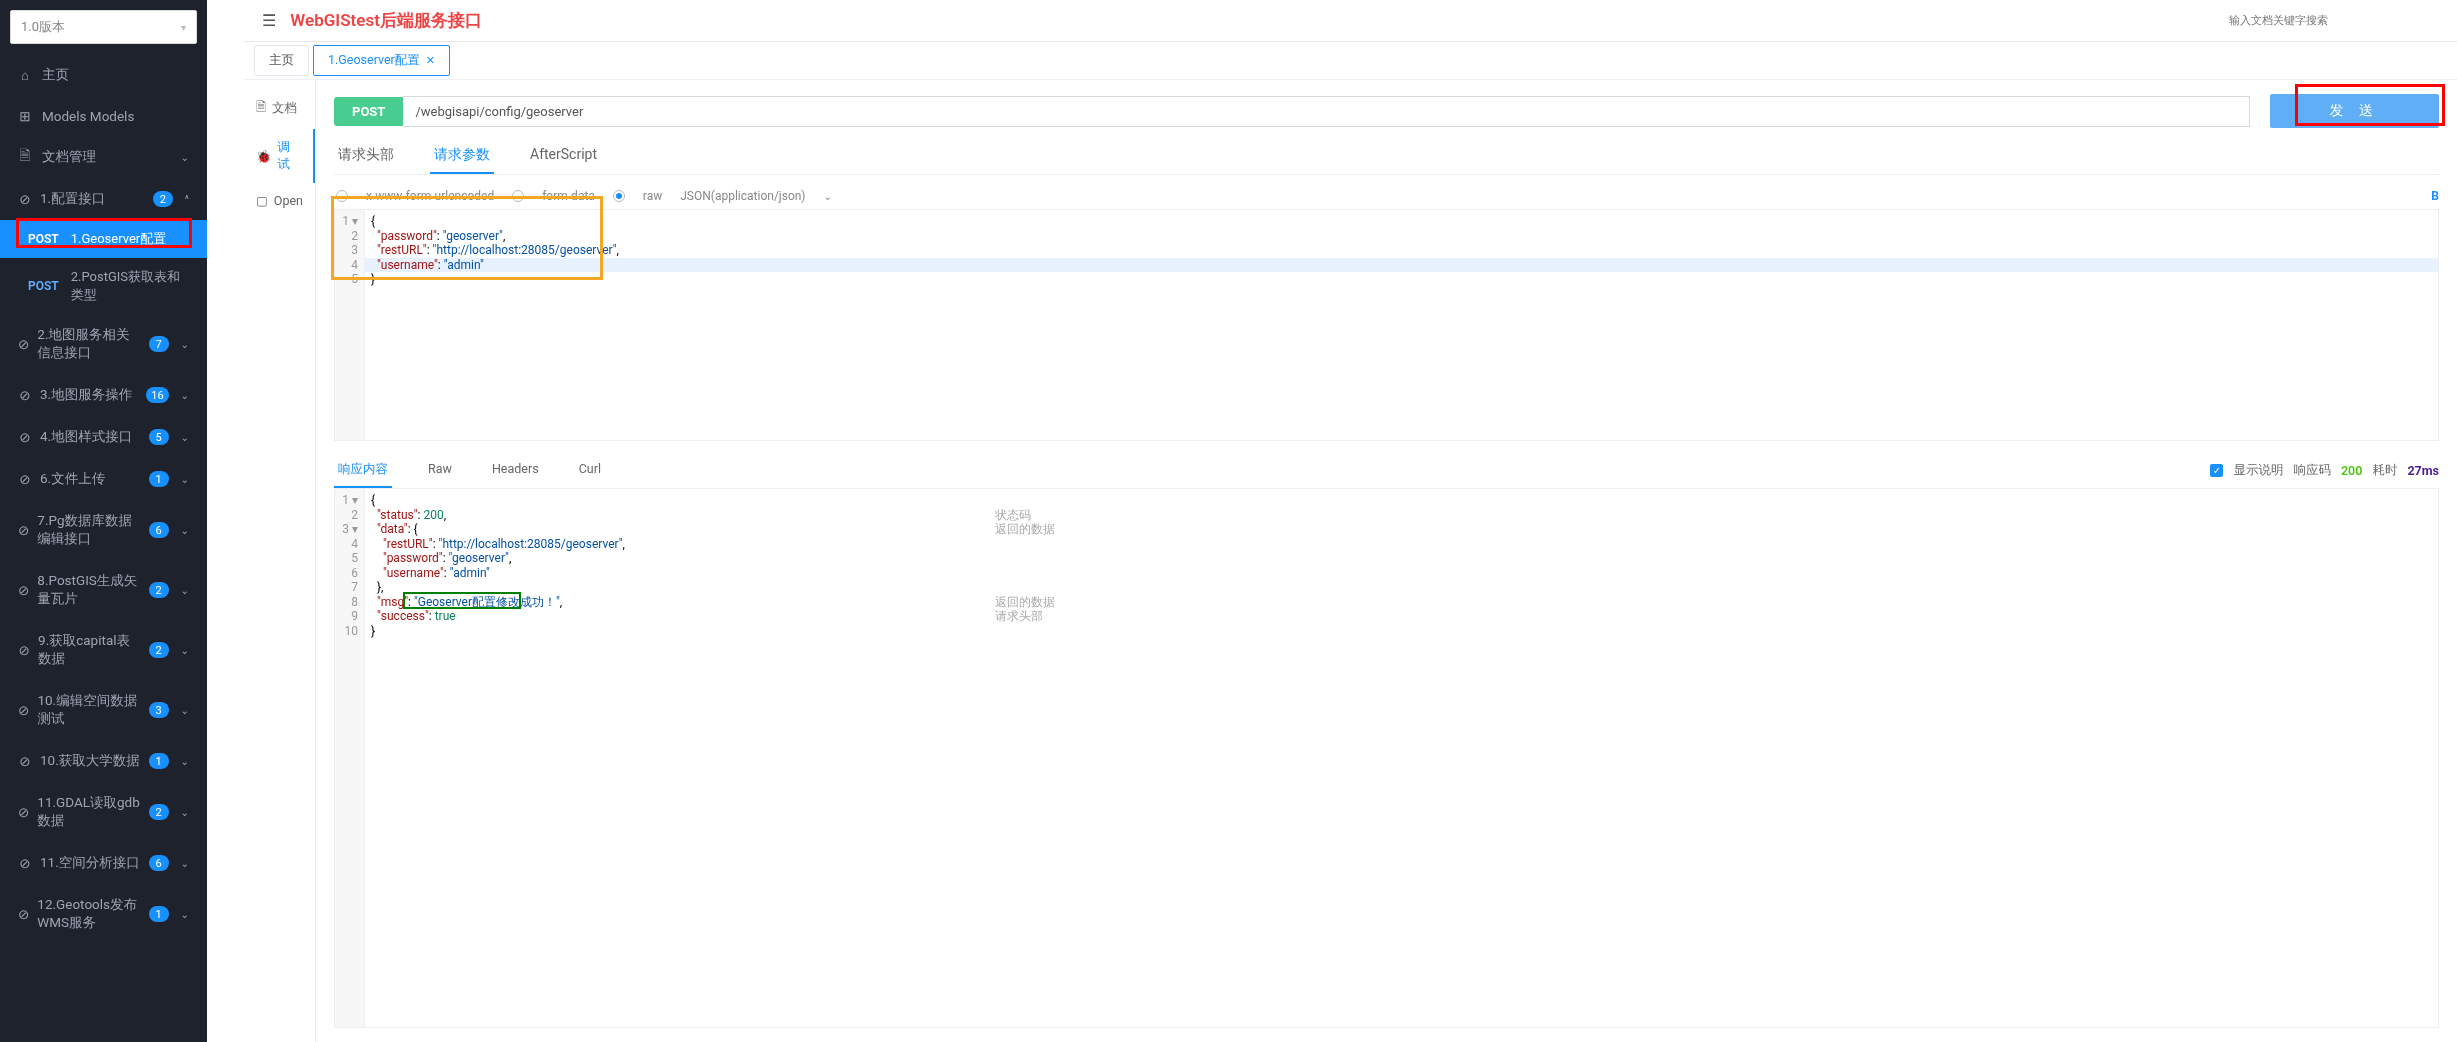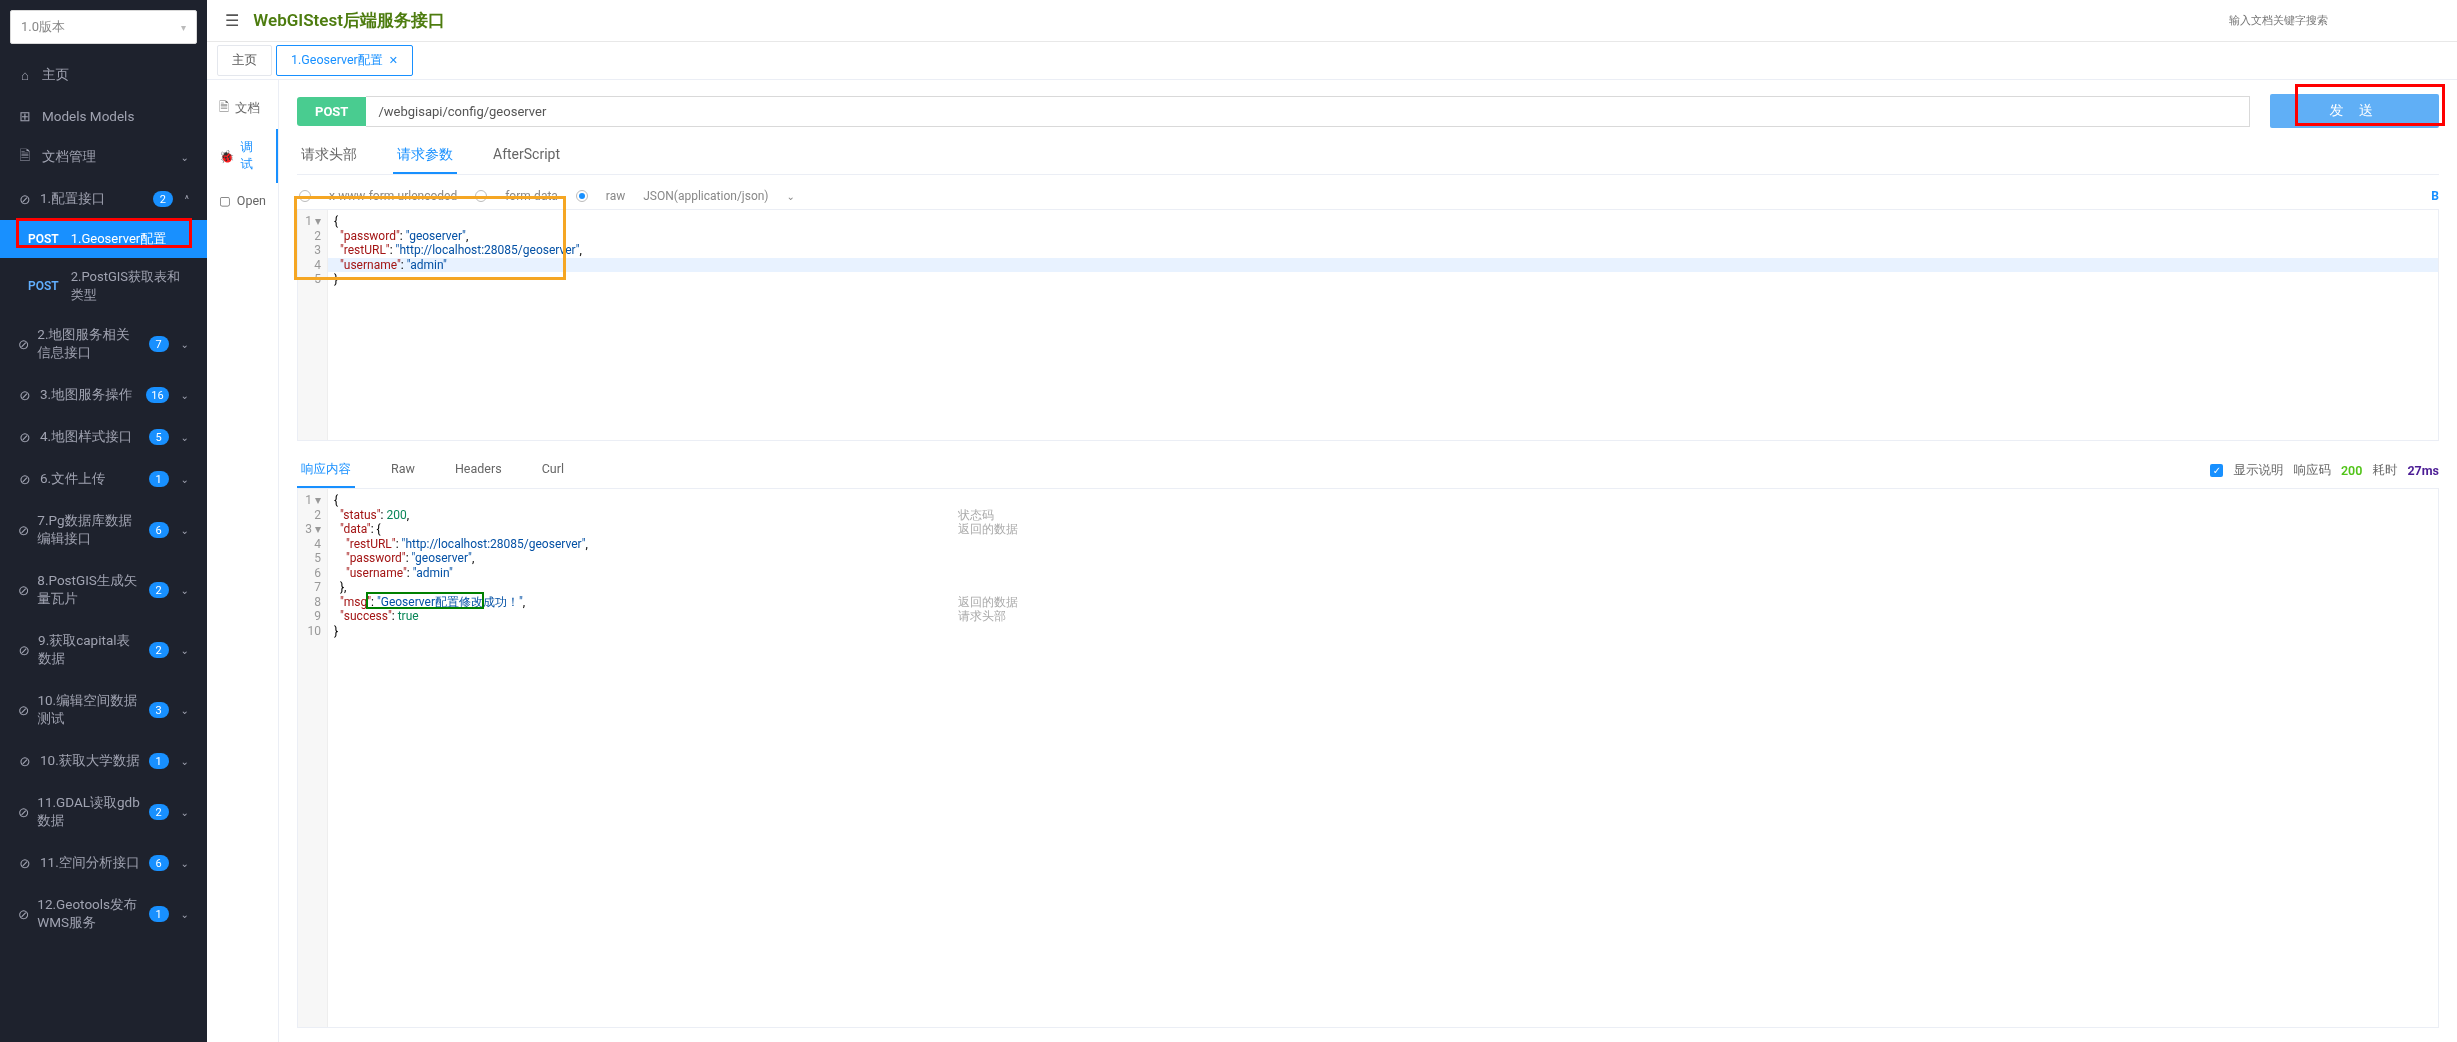--- a/index.html
+++ b/index.html
@@ -1,34 +1,34 @@
 <!DOCTYPE html>
 <html><head>
 <meta charset="utf-8">
 <style>
 * { margin: 0; padding: 0; box-sizing: border-box; font-family: -apple-system, BlinkMacSystemFont, "Segoe UI", Roboto, "Helvetica Neue", Arial, sans-serif; }
 body { background: #fff; overflow: hidden; }
-.app { display: flex; width: 2457px; height: 1042px; }
+.app { display: flex; width: 2457px; height: 1042px; gap: 37px; }
 .sidebar { width: 207px; background: #1e222d; color: #a0a3b1; display: flex; flex-direction: column; font-size: 14px; }
 .version-select { margin: 10px; padding: 7px 10px; background: #fff; border: 1px solid #d9d9d9; border-radius: 2px; font-size: 13px; color: #888; display: flex; justify-content: space-between; align-items: center; }
 .nav-item { padding: 12px 18px; display: flex; align-items: center; gap: 10px; cursor: pointer; font-size: 13.5px; }
 .nav-icon { width: 14px; height: 14px; display: inline-flex; align-items: center; justify-content: center; }
 .nav-expand { margin-left: auto; font-size: 10px; }
 .nav-section { padding: 12px 18px; display: flex; align-items: center; gap: 8px; cursor: pointer; font-size: 13.5px; position: relative; }
 .badge { margin-left: auto; background: #1890ff; color: #fff; border-radius: 10px; min-width: 20px; height: 16px; font-size: 11px; display: inline-flex; align-items: center; justify-content: center; padding: 0 5px; }
 .chev { font-size: 10px; margin-left: 4px; }
 .nav-sub { padding: 10px 18px 10px 28px; display: flex; align-items: center; gap: 12px; cursor: pointer; font-size: 13px; }
 .nav-sub.active { background: #1890ff; color: #fff; }
 .method-tag { color: #61affe; font-weight: 600; font-size: 12px; }
 .nav-sub.active .method-tag { color: #fff; }
 .highlight-red { position: absolute; border: 3px solid #ff0000; pointer-events: none; z-index: 100; }
 .main { flex: 1; display: flex; flex-direction: column; background: #fff; }
 .top-header { height: 42px; display: flex; align-items: center; padding: 0 18px; border-bottom: 1px solid #e8e8e8; gap: 14px; }
 .collapse-icon { cursor: pointer; font-size: 16px; color: #555; }
-.app-title { font-size: 17px; font-weight: 600; color: #4d7c0f; }
+.app-title { font-size: 17px; font-weight: 600; color: #ef4444; }
 .search-box { margin-left: auto; width: 220px; padding: 5px 10px; border: none; font-size: 11px; color: #aaa; }
 .tabs-bar { height: 38px; display: flex; align-items: center; padding: 0 10px; border-bottom: 1px solid #ebeef5; gap: 4px; }
 .tab { padding: 6px 14px; border: 1px solid #e4e7ed; border-radius: 2px; font-size: 12.5px; color: #555; display: flex; align-items: center; gap: 6px; cursor: pointer; }
 .tab.active { color: #1890ff; border-color: #1890ff; }
 .tab-close { font-size: 11px; cursor: pointer; }
 .content-row { flex: 1; display: flex; }
 .mini-sidebar { width: 72px; border-right: 1px solid #ebeef5; padding-top: 8px; }
 .mini-item { padding: 10px 12px; font-size: 12.5px; color: #666; display: flex; align-items: center; gap: 6px; cursor: pointer; }
 .mini-item.active { color: #1890ff; border-right: 2px solid #1890ff; }
 .workspace { flex: 1; padding: 14px 18px; display: flex; flex-direction: column; overflow: hidden; }

